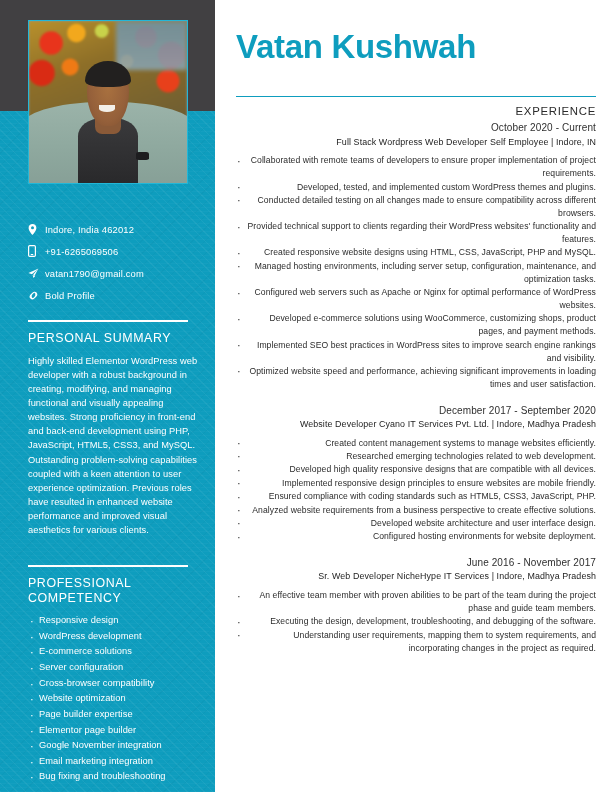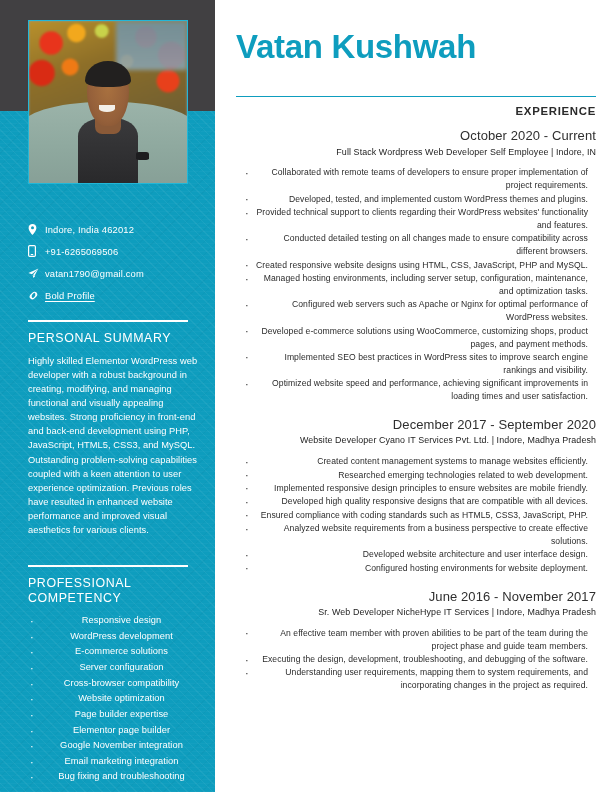--- a/index.html
+++ b/index.html
@@ -197,21 +197,20 @@
     width: 17px;
     flex: 0 0 17px;
     display: flex;
     align-items: center;
     justify-content: flex-start;
     color: #ffffff;
   }
   .contact-icon svg { display: block; }
   .contact-text { white-space: nowrap; }
   .contact-text.link {
-    text-decoration: underline;
     text-underline-offset: 2px;
   }
 
   
   .side-section {
     position: absolute;
     left: 28px;
     width: 176px;
     z-index: 3;
   }
@@ -240,21 +239,20 @@
     margin: 2px 0 0 0;
     padding: 0;
   }
   .skill-list li {
     color: #ffffff;
     font-size: 9.3px;
     line-height: 1.68;
     padding-left: 11px;
     position: relative;
     letter-spacing: .05px;
-    text-align: center;
   }
   .skill-list li::before {
     content: "·";
     position: absolute;
     left: 2px;
     top: -1px;
     font-size: 11px;
     line-height: 1.68;
   }
 
@@ -287,43 +285,43 @@
     width: 360px;
   }
   .main-rule {
     width: 360px;
     height: 1.4px;
     background: #0e9dbe;
     margin-bottom: 8px;
   }
   .main-title {
     font-size: 11.4px;
-    font-weight: bold;
+    font-weight: normal;
     color: #2b2b2b;
     letter-spacing: .7px;
-    margin-bottom: 10px;
+    margin-bottom: 4px;
   }
 
   .job { margin-bottom: 13px; }
   .job-dates {
-    font-size: 13px;
+    font-size: 10px;
     color: #2f2f2f;
     line-height: 1.42;
     letter-spacing: .1px;
   }
   .job-title {
     font-size: 8.9px;
     color: #1d1d1d;
     line-height: 1.42;
     letter-spacing: .1px;
     margin-bottom: 6px;
   }
   .bullets {
     list-style: none;
-    margin: 8px;
+    margin: 0;
     padding: 0;
   }
   .bullets li {
     font-size: 8.6px;
     color: #2b2b2b;
     line-height: 1.5;
     padding-left: 10px;
     position: relative;
     margin-bottom: .5px;
     letter-spacing: .07px;
@@ -436,38 +434,38 @@
     <div class="exp-wrap">
       <div class="main-rule"></div>
       <div class="main-title">EXPERIENCE</div>
       <div id="jobs">
           <div class="job">
             <div class="job-dates">October 2020 - Current</div>
             <div class="job-title">Full Stack Wordpress Web Developer Self Employee | Indore, IN</div>
             <ul class="bullets">
               <li>Collaborated with remote teams of developers to ensure proper implementation of project requirements.</li>
               <li>Developed, tested, and implemented custom WordPress themes and plugins.</li>
+              <li>Conducted detailed testing on all changes made to ensure compatibility across different browsers.</li>
               <li>Provided technical support to clients regarding their WordPress websites' functionality and features.</li>
-              <li>Conducted detailed testing on all changes made to ensure compatibility across different browsers.</li>
               <li>Created responsive website designs using HTML, CSS, JavaScript, PHP and MySQL.</li>
               <li>Managed hosting environments, including server setup, configuration, maintenance, and optimization tasks.</li>
               <li>Configured web servers such as Apache or Nginx for optimal performance of WordPress websites.</li>
               <li>Developed e-commerce solutions using WooCommerce, customizing shops, product pages, and payment methods.</li>
               <li>Implemented SEO best practices in WordPress sites to improve search engine rankings and visibility.</li>
               <li>Optimized website speed and performance, achieving significant improvements in loading times and user satisfaction.</li>
             </ul>
           </div>
           <div class="job">
             <div class="job-dates">December 2017 - September 2020</div>
             <div class="job-title">Website Developer Cyano IT Services Pvt. Ltd. | Indore, Madhya Pradesh</div>
             <ul class="bullets">
               <li>Created content management systems to manage websites efficiently.</li>
               <li>Researched emerging technologies related to web development.</li>
+              <li>Developed high quality responsive designs that are compatible with all devices.</li>
               <li>Implemented responsive design principles to ensure websites are mobile friendly.</li>
-              <li>Developed high quality responsive designs that are compatible with all devices.</li>
               <li>Ensured compliance with coding standards such as HTML5, CSS3, JavaScript, PHP.</li>
               <li>Analyzed website requirements from a business perspective to create effective solutions.</li>
               <li>Developed website architecture and user interface design.</li>
               <li>Configured hosting environments for website deployment.</li>
             </ul>
           </div>
           <div class="job">
             <div class="job-dates">June 2016 - November 2017</div>
             <div class="job-title">Sr. Web Developer NicheHype IT Services | Indore, Madhya Pradesh</div>
             <ul class="bullets">

